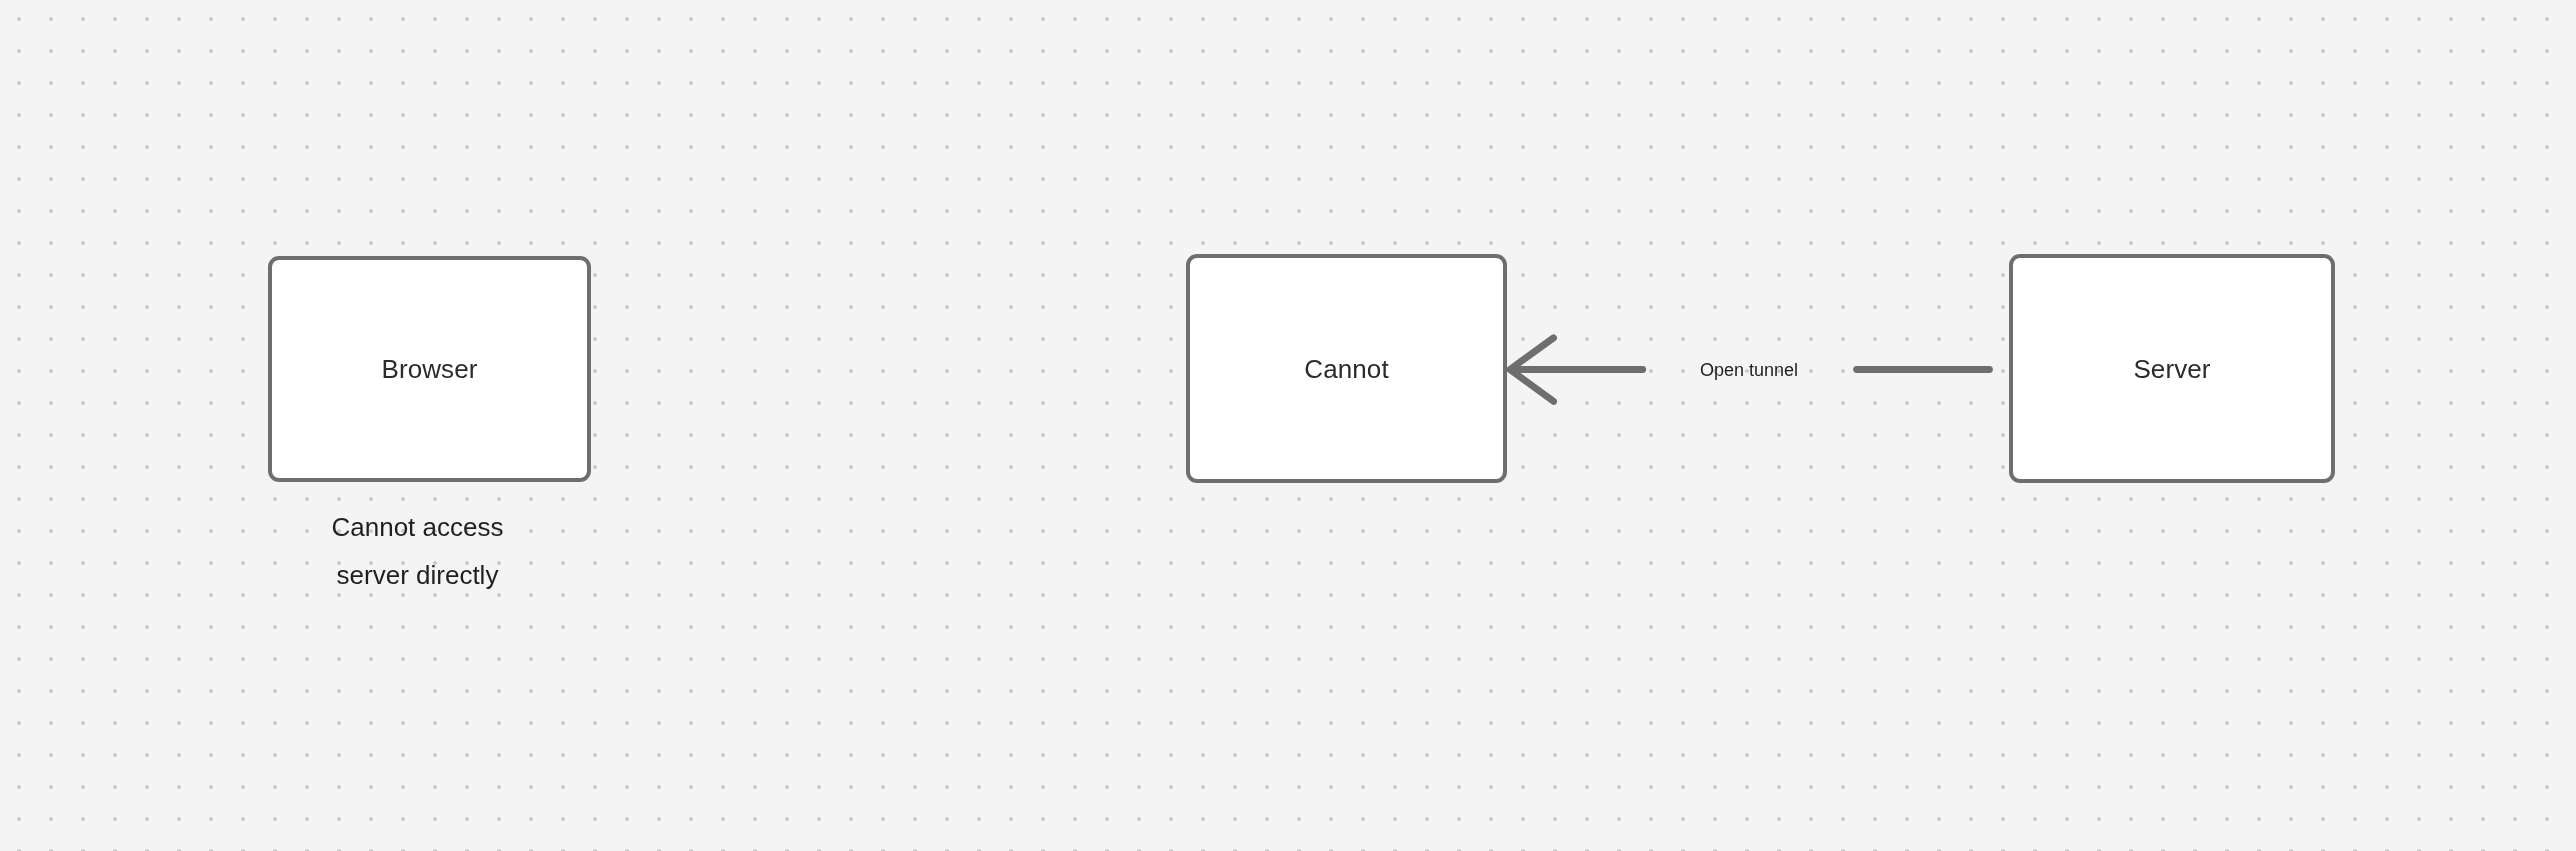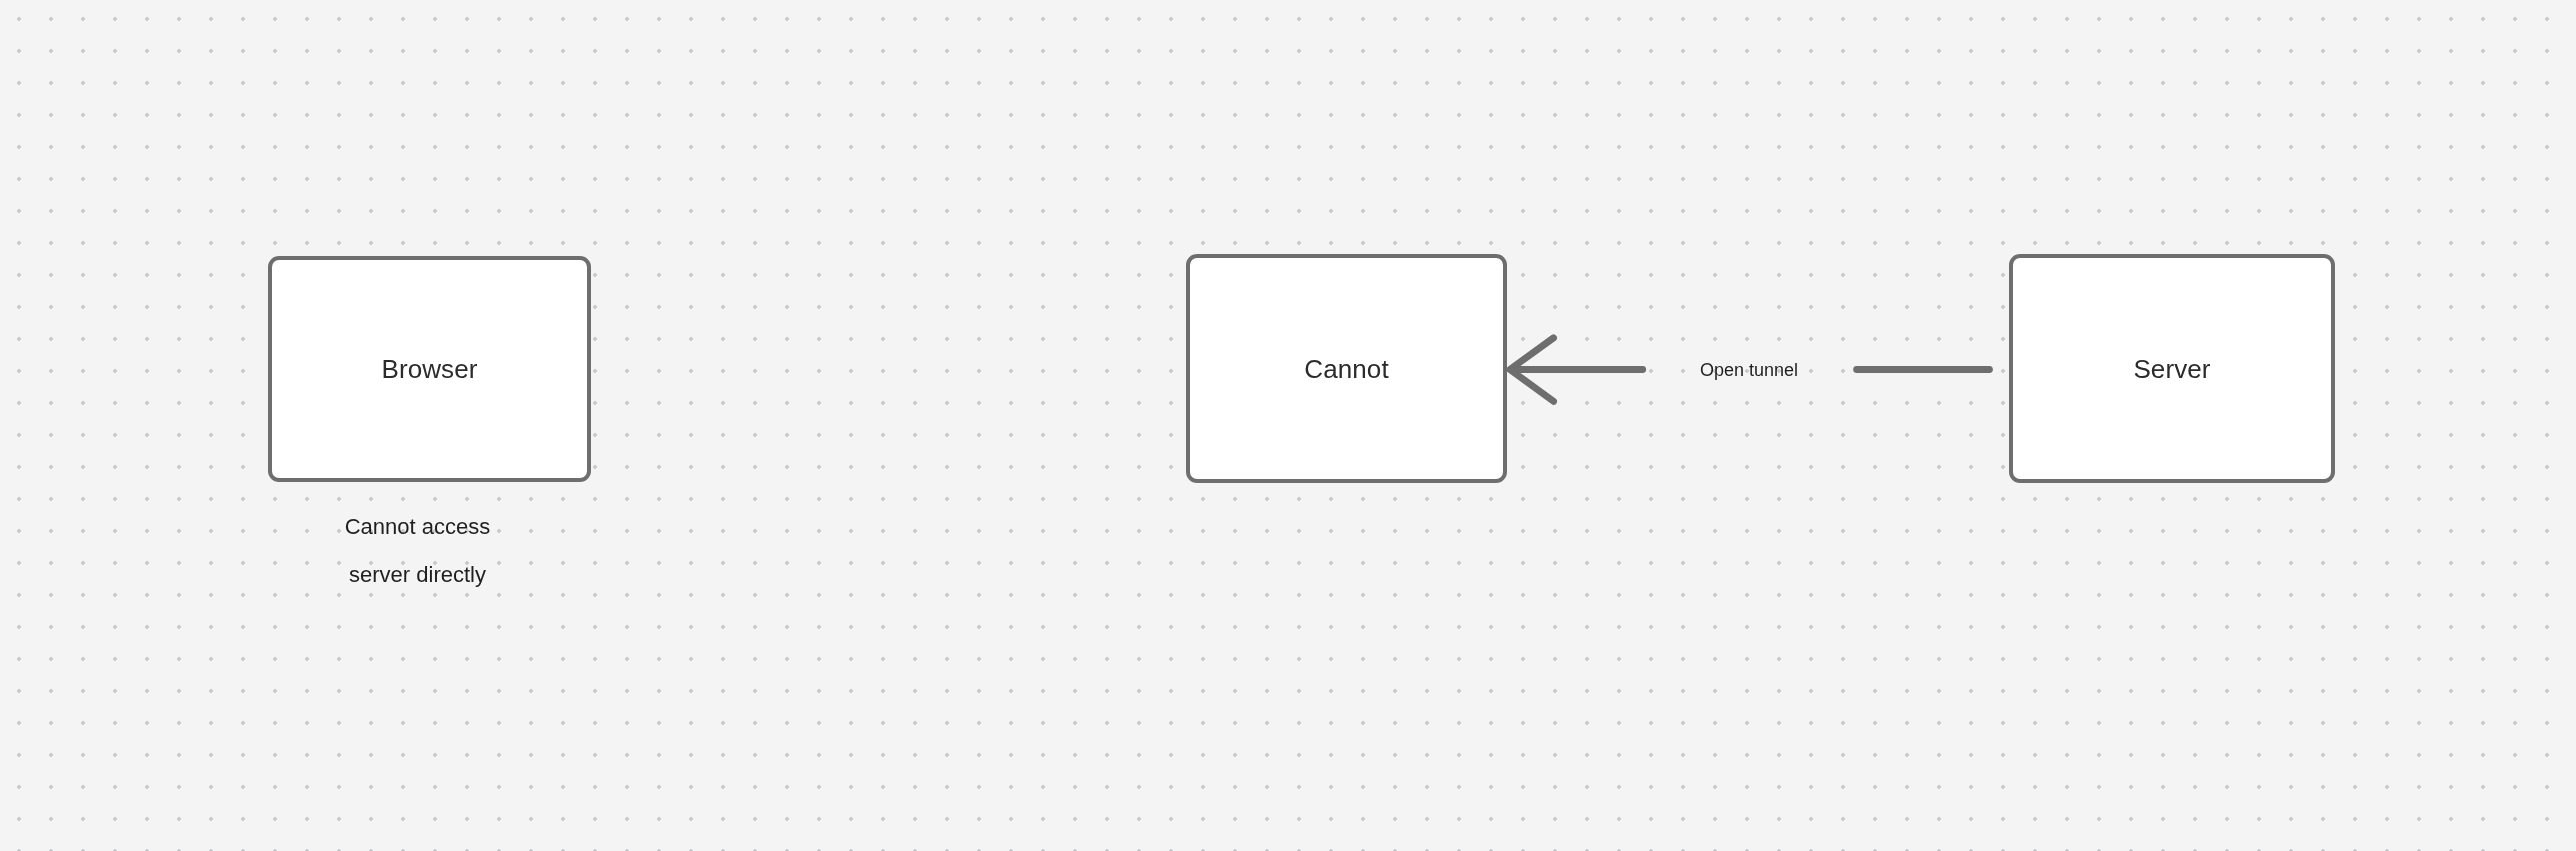--- a/index.html
+++ b/index.html
@@ -44,21 +44,21 @@
   }
 
   #node-browser { left: 256px; top: 256px; width: 323px; height: 226px; }
   #node-gateway { left: 1174px; top: 254px; width: 321px; height: 229px; }
   #node-server  { left: 1997px; top: 254px; width: 326px; height: 229px; justify-content: center; }
 
   
   .caption {
     position: absolute;
     text-align: center;
-    font-size: 22px;
+    font-size: 26px;
     line-height: 48px;
     color: #1f1f1f;
     white-space: nowrap;
   }
 
   #browser-caption {
     left: 256px;
     top: 503px;
     width: 323px;
   }

